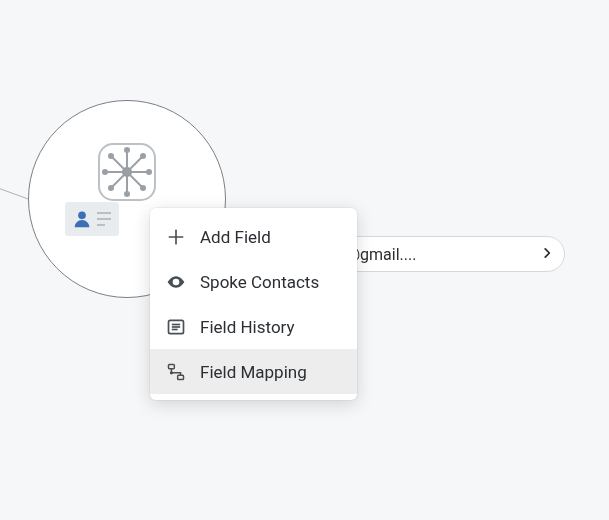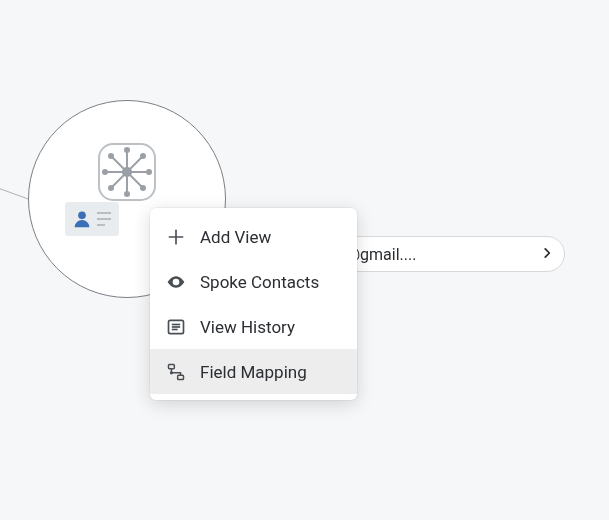--- a/index.html
+++ b/index.html
@@ -188,41 +188,41 @@
   </div>
 
   <div class="menu">
     <div class="menu-item">
       <span class="mi-icon">
         <svg viewBox="0 0 24 24" fill="none" stroke="currentColor" stroke-width="2" stroke-linecap="round">
             <line x1="12" y1="4" x2="12" y2="20"></line>
             <line x1="4" y1="12" x2="20" y2="12"></line>
           </svg>
       </span>
-      <span>Add View</span>
+      <span>Add Field</span>
     </div>
     <div class="menu-item">
       <span class="mi-icon">
         <svg viewBox="0 0 24 24" fill="currentColor">
             <path d="M12 5C6 5 2 12 2 12s4 7 10 7 10-7 10-7-4-7-10-7zm0 11a4 4 0 110-8 4 4 0 010 8z"></path>
             <circle cx="12" cy="12" r="2" fill="#fff"></circle>
           </svg>
       </span>
       <span>Spoke Contacts</span>
     </div>
     <div class="menu-item">
       <span class="mi-icon">
         <svg viewBox="0 0 24 24" fill="none" stroke="currentColor" stroke-width="2">
             <rect x="3" y="4" width="18" height="16" rx="2"></rect>
             <line x1="7" y1="9" x2="17" y2="9"></line>
             <line x1="7" y1="12" x2="17" y2="12"></line>
             <line x1="7" y1="15" x2="14" y2="15"></line>
           </svg>
       </span>
-      <span>View History</span>
+      <span>Field History</span>
     </div>
     <div class="menu-item hovered">
       <span class="mi-icon">
         <svg viewBox="0 0 24 24" fill="none" stroke="currentColor" stroke-width="1.8">
             <rect x="3" y="3" width="7" height="5" rx="1"></rect>
             <rect x="14" y="16" width="7" height="5" rx="1"></rect>
             <path d="M6.5 8v5h11v3"></path>
             <circle cx="6.5" cy="13" r="1" fill="currentColor"></circle>
           </svg>
       </span>

